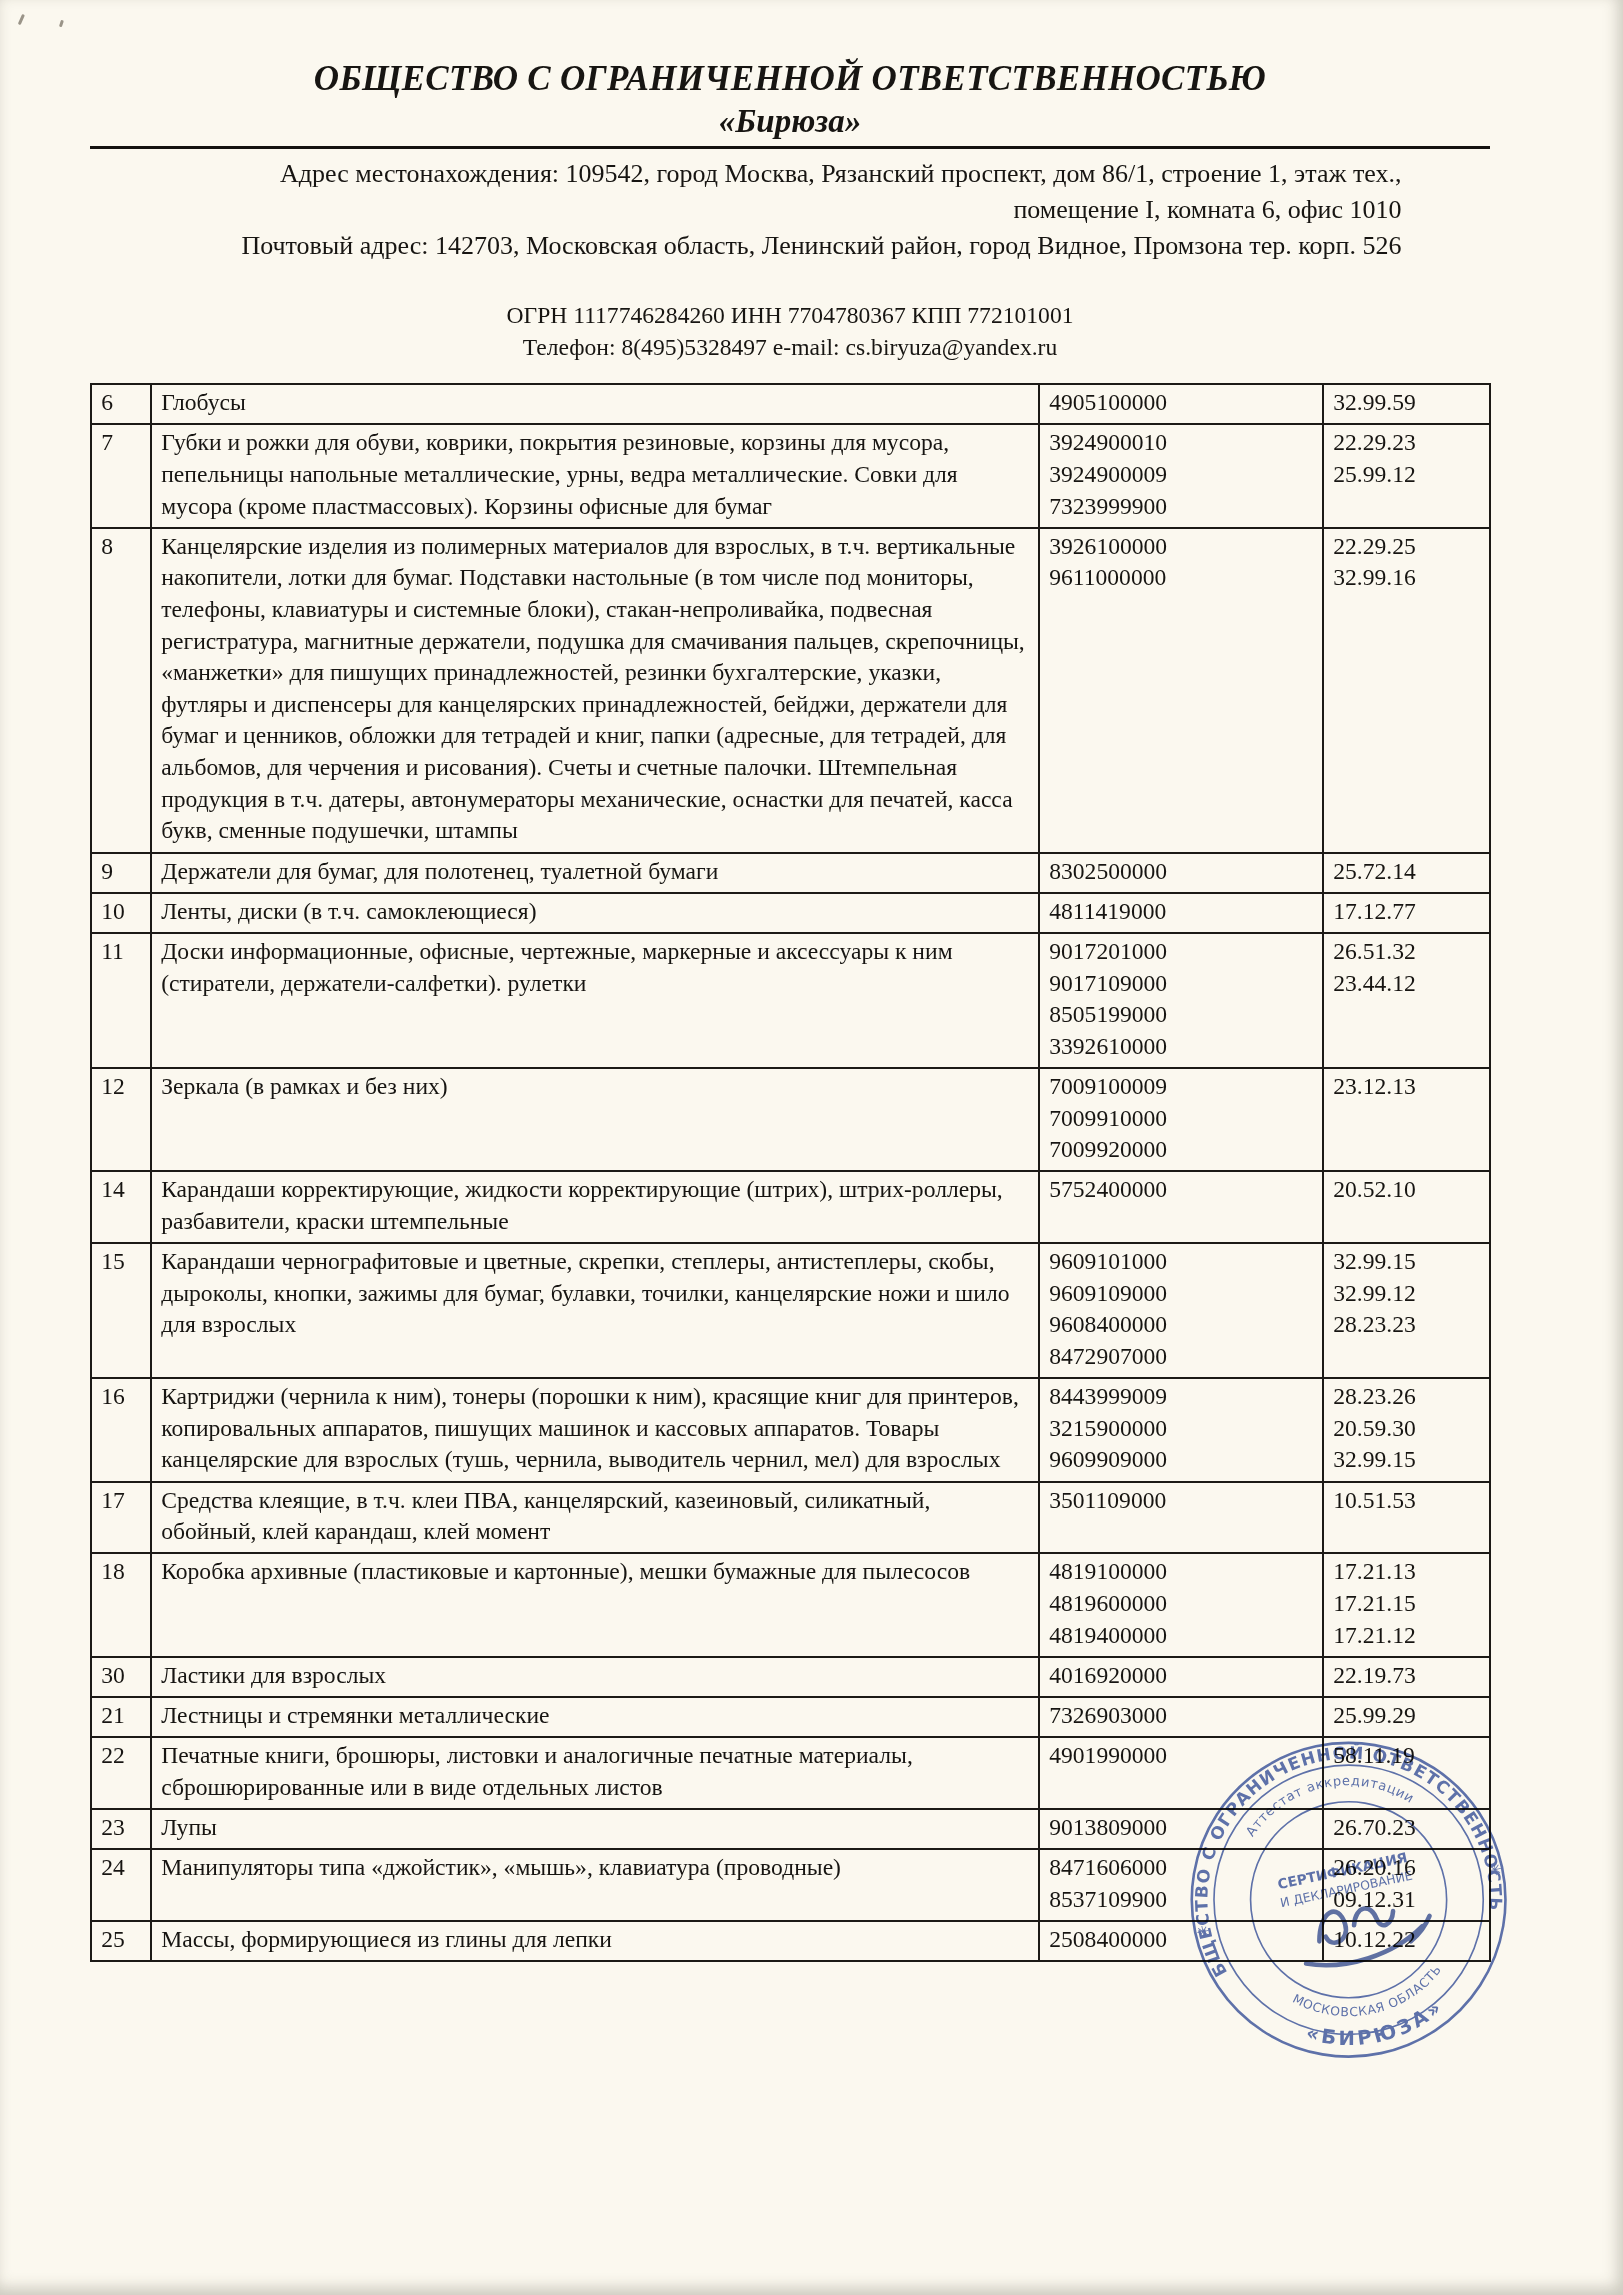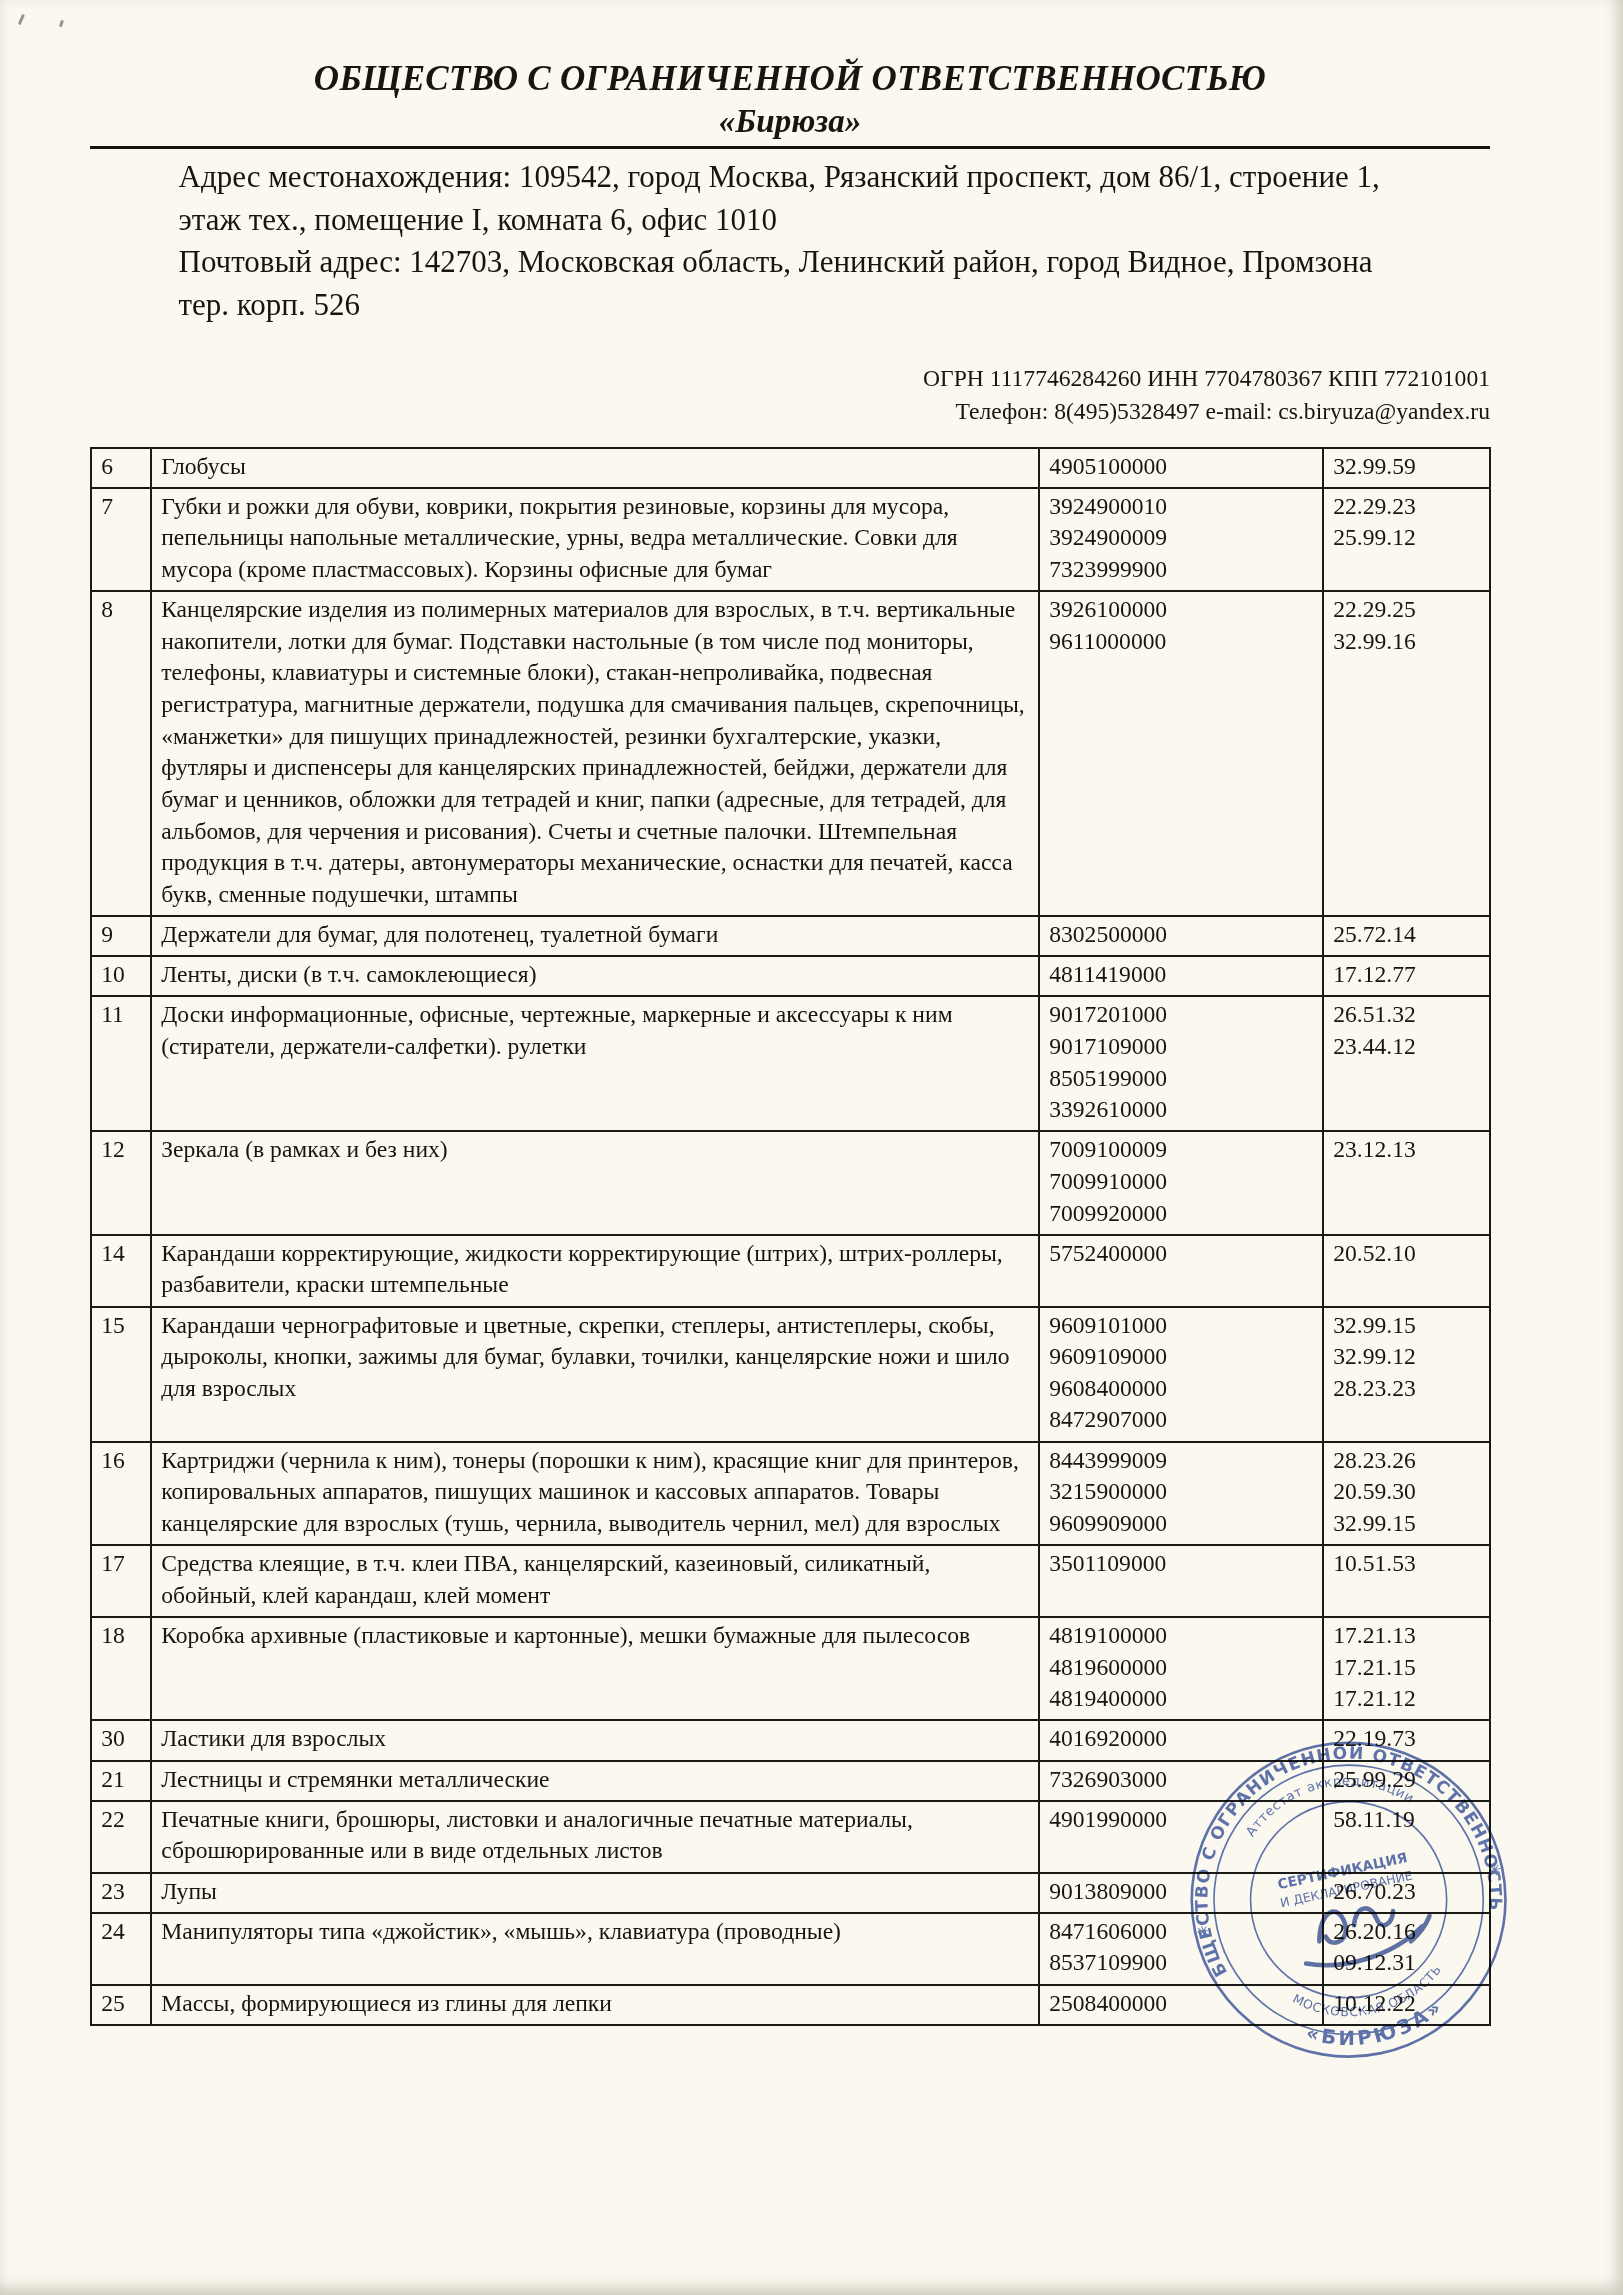--- a/index.html
+++ b/index.html
@@ -12,22 +12,22 @@
     position:relative;
     overflow:hidden;
     box-shadow: inset -4.6px -6.5px 14.4px rgba(60,55,40,.25);
   }
   .content { width:1400px; margin-left:90px; padding-top:59px; position:relative; }
 
   .org-type { text-align:center; font-weight:bold; font-style:italic; font-size:35px; letter-spacing:0.3px; }
   .org-name { text-align:center; font-weight:bold; font-style:italic; font-size:33px; margin-top:3.9px; }
   .title-rule { border-bottom:3.3px solid #14120f; margin-top:6.5px; }
 
-  .addr-block { margin-top:6.5px; font-size:31px; line-height:1.38; text-align:left; max-width:1223px; margin-left:auto; margin-right:auto; }
-  .reg-block  { margin-top:35px; font-size:23.6px; line-height:1.38; text-align:right; }
+  .addr-block { margin-top:6.5px; font-size:26px; line-height:1.38; text-align:right; max-width:1223px; margin-left:auto; margin-right:auto; }
+  .reg-block  { margin-top:35px; font-size:23.6px; line-height:1.38; text-align:center; }
 
   table.products { border-collapse:collapse; table-layout:fixed; width:100%; margin-top:19.6px; font-size:23.6px; }
   .products td { border:2px solid #1c1a16; padding:2px 9.2px 4.6px 9.2px; vertical-align:top; line-height:1.34; word-wrap:break-word; }
   .products td[data-name="row-codes"], .products td[data-name="row-okved"] { white-space:pre-line; }
 
   .stamp {
     position:absolute; left:1184px; top:1735px; width:330px; height:330px;
     transform:rotate(-12deg);
     opacity:.82; mix-blend-mode:multiply; pointer-events:none;
   }

